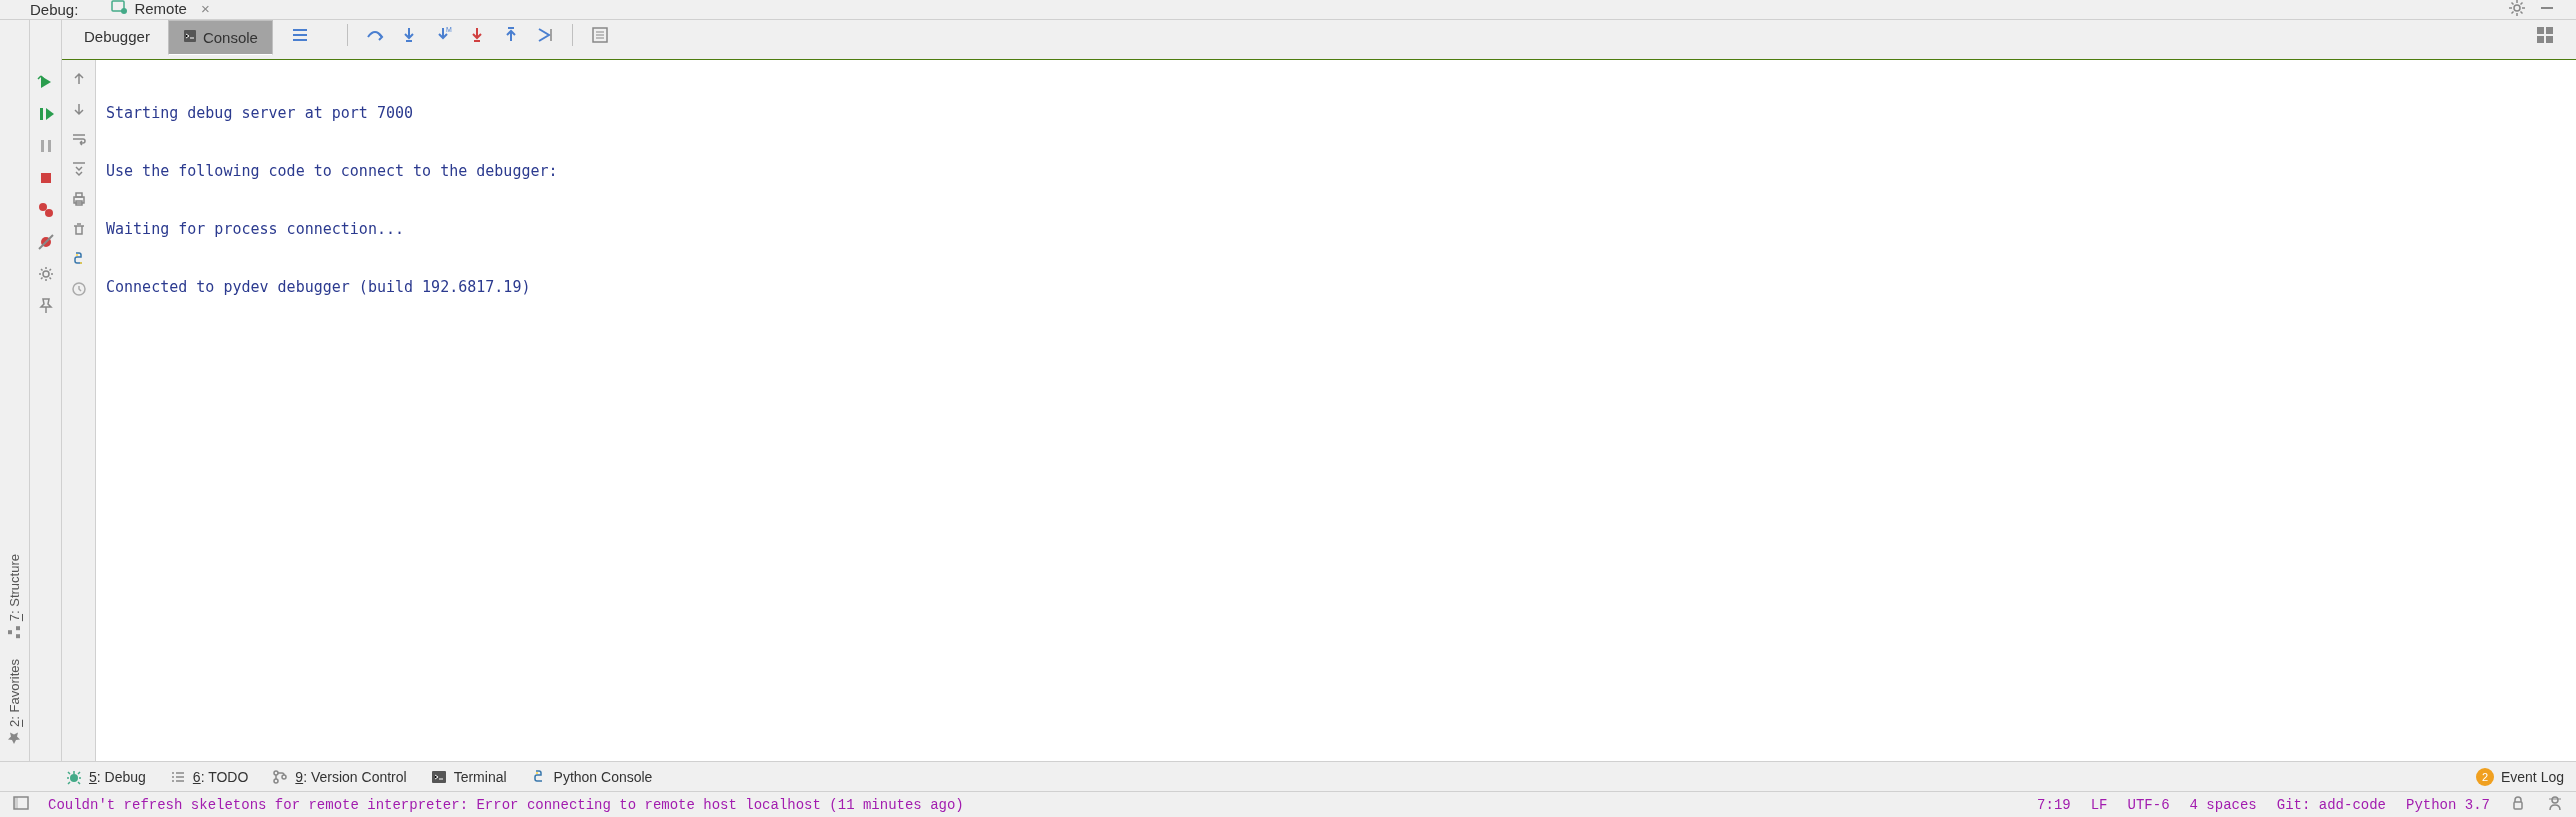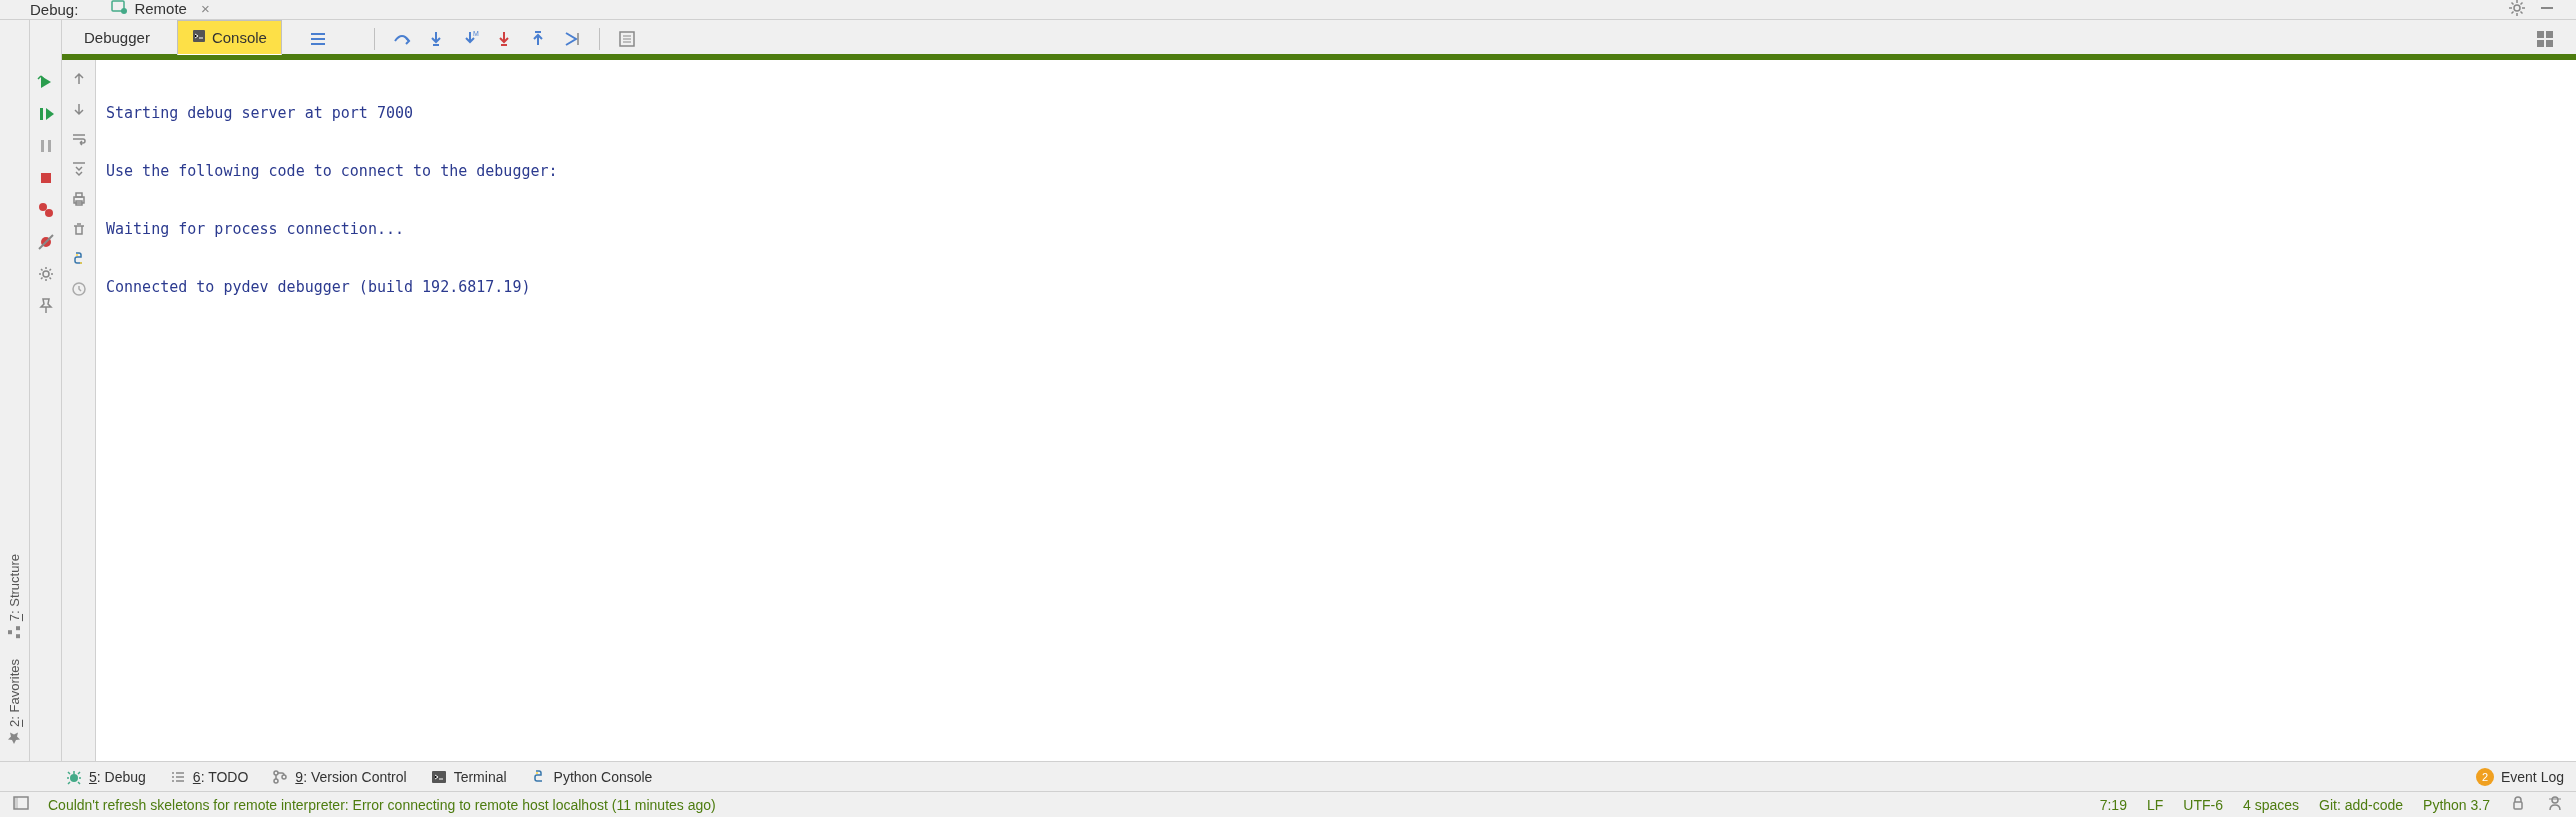--- a/index.html
+++ b/index.html
@@ -100,35 +100,35 @@
       flex: 1;
       display: flex;
       flex-direction: column;
       background: #f0f0f0;
     }
     
     
     .debug-tabs {
       height: 40px;
       display: flex;
-      align-items: flex-end;
-      border-bottom: 6px solid #4d7c0f;
+      align-items: flex-start;
+      border-bottom: 1px solid #4d7c0f;
       padding-left: 8px;
-      gap: 13px;
+      gap: 4px;
     }
     .dtab {
       padding: 8px 14px;
       font-size: 15px;
       cursor: pointer;
       display: flex;
       align-items: center;
       gap: 6px;
     }
     .dtab.active {
-      background: #fde047;
+      background: #a3a3a3;
       border: 1px solid #c0c0c0;
       border-bottom: 1px solid #fff;
       margin-bottom: -1px;
     }
     .dtab-icon svg { width: 14px; height: 14px; }
     
     .step-icons {
       display: flex;
       gap: 4px;
       margin-left: 20px;
@@ -212,21 +212,22 @@
     
     .status-bar {
       height: 26px;
       display: flex;
       align-items: center;
       border-top: 1px solid #d0d0d0;
       background: #f0f0f0;
       font-size: 14px;
       padding: 0 12px;
       gap: 18px;
-      color: #4d7c0f;
+      color: #a21caf;
+      font-family: Liberation Mono, monospace;
     }
     .status-bar .status-right {
       margin-left: auto;
       display: flex;
       gap: 20px;
       align-items: center;
     }
     .margin-icon { width: 18px; height: 18px; }
   </style>
 </head>

